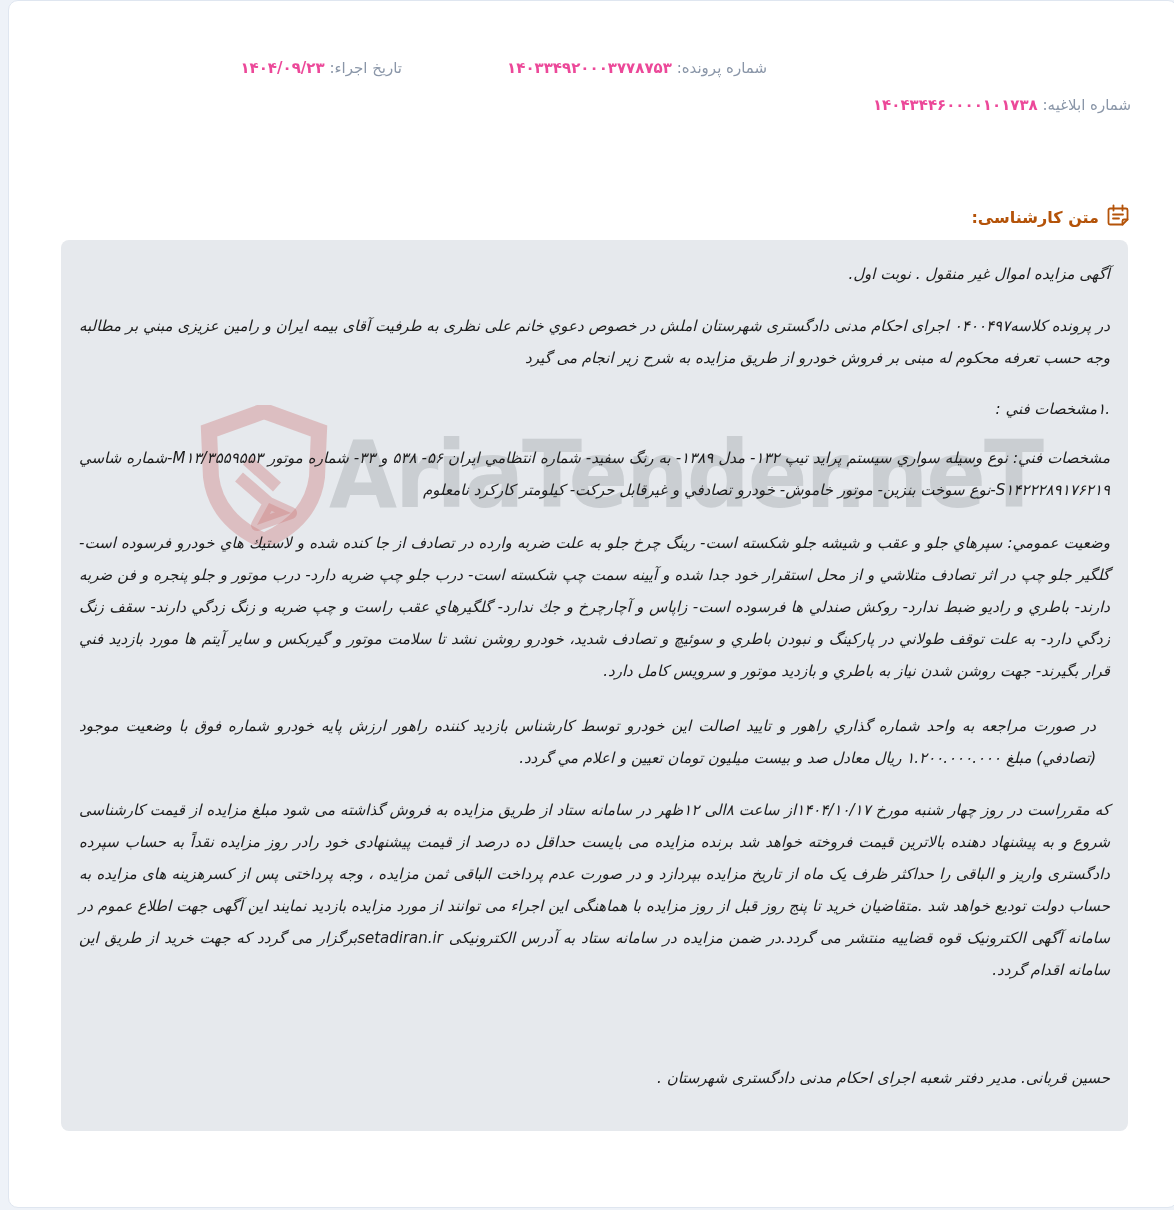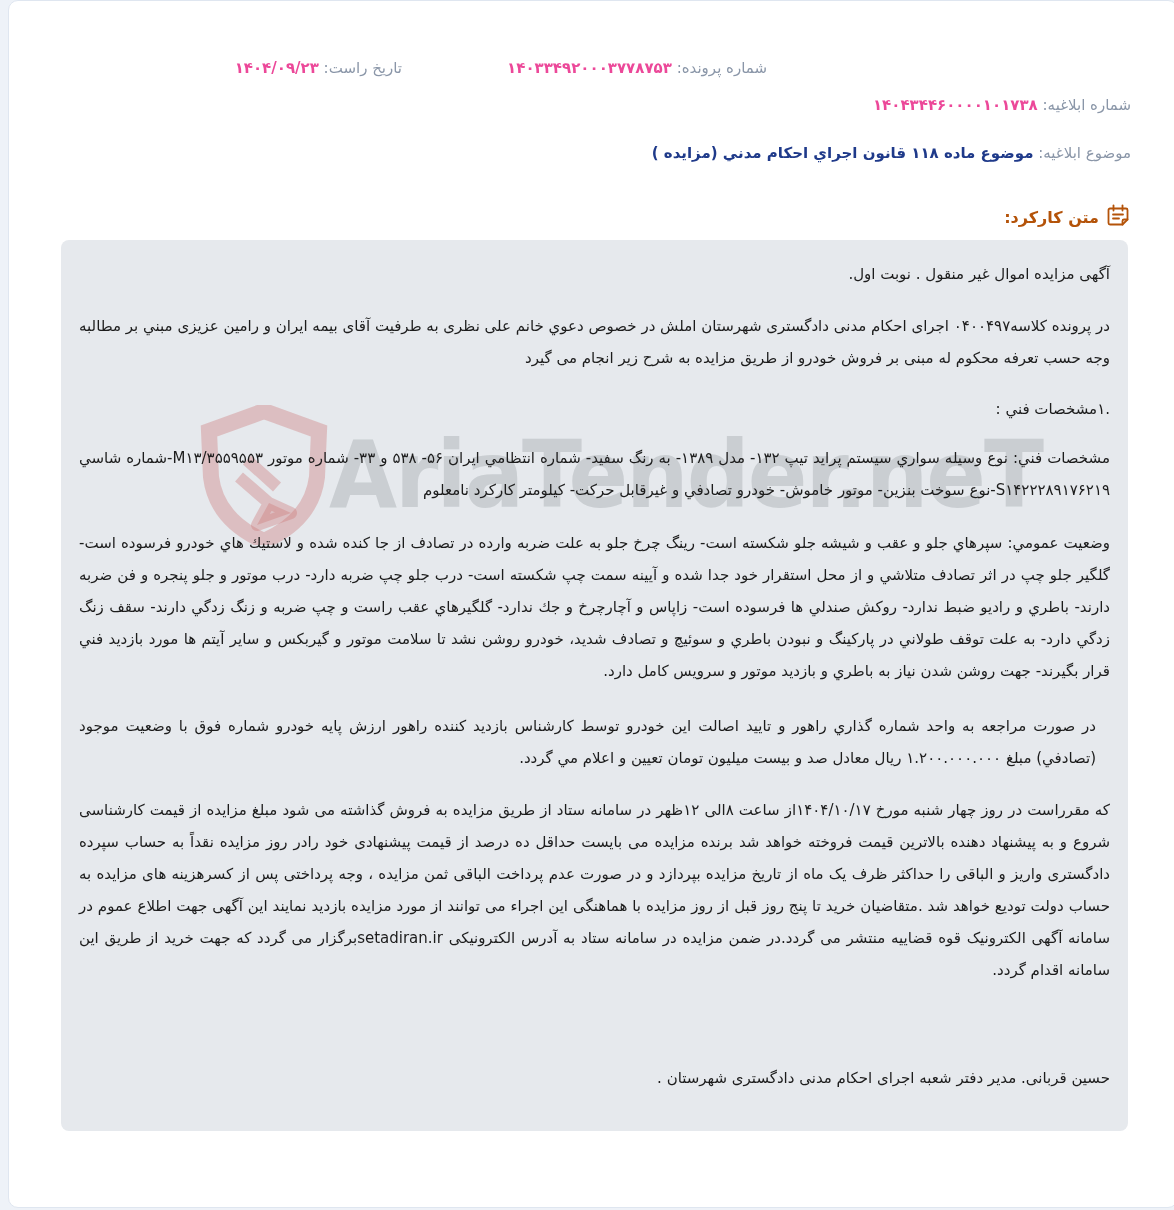--- a/index.html
+++ b/index.html
@@ -99,20 +99,21 @@
       right: 18px;
       left: 18px;
       top: 0;
       color: #1c1c1c;
       font-size: 15px;
       line-height: 32px;
       text-align: justify;
     }
     .content p {
       margin: 0;
+      font-style: italic;
     }
     .p1 { position: absolute; top: 18px; right: 0; left: 0; }
     .p2 { position: absolute; top: 70px; right: 0; left: 0; }
     .p3 { position: absolute; top: 153px; right: 0; left: 0; }
     .p4 { position: absolute; top: 202px; right: 0; left: 0; }
     .p5 { position: absolute; top: 287px; right: 0; left: 0; }
     .p6 { position: absolute; top: 470px; right: 14px; left: 0; }
     .p7 { position: absolute; top: 554px; right: 0; left: 0; }
     .p8 { position: absolute; top: 822px; right: 0; left: 0; }
   </style>
@@ -123,42 +124,38 @@
 
   <div class="meta-item" style="right:46px;margin-top:37px;">
     <span>شماره ابلاغیه:</span>
     <span class="value">۱۴۰۴۳۴۴۶۰۰۰۰۱۰۱۷۳۸</span>
   </div>
   <div class="meta-item" style="right:410px;">
     <span>شماره پرونده:</span>
     <span class="value">۱۴۰۳۳۴۹۲۰۰۰۳۷۷۸۷۵۳</span>
   </div>
   <div class="meta-item" style="right:775px;">
-    <span>تاریخ راست:</span>
+    <span>تاریخ اجراء:</span>
     <span class="value">۱۴۰۴/۰۹/۲۳</span>
   </div>
 
 
-  <div class="meta-row" style="top:143px;">
-    <span>موضوع ابلاغیه:</span>
-    <span class="value">موضوع ماده ۱۱۸ قانون اجراي احكام مدني (مزايده )</span>
-  </div>
 
   <div class="section-title">
     <span>
       <svg viewBox="0 0 26 26" fill="none" stroke="#b45309" stroke-width="1.8" stroke-linecap="round" stroke-linejoin="round">
         <path d="M5 6.5h16a1.5 1.5 0 0 1 1.5 1.5v9.5l-5 5H5A1.5 1.5 0 0 1 3.5 21V8A1.5 1.5 0 0 1 5 6.5z"></path>
         <path d="M17.5 22.5v-3.5a1.5 1.5 0 0 1 1.5-1.5h3.5"></path>
         <line x1="8.5" y1="3.5" x2="8.5" y2="8.5"></line>
         <line x1="17.5" y1="3.5" x2="17.5" y2="8.5"></line>
         <line x1="8" y1="12.5" x2="18" y2="12.5"></line>
         <line x1="8" y1="16.5" x2="14" y2="16.5"></line>
       </svg>
     </span>
-    <span>متن كاركرد:</span>
+    <span>متن کارشناسی:</span>
   </div>
 
   <div class="body-box">
 
     <div class="watermark">
       <svg width="130" height="140" viewBox="0 0 130 140" style="position:absolute;left:0;top:0;">
         <path d="M65 6 L120 26 L118 72 C114 104 92 124 65 136 C38 124 16 104 12 72 L10 26 Z" fill="none" stroke="rgba(205,120,120,0.38)" stroke-width="16"></path>
         <path d="M48 55 L78 82 M40 72 L70 98 M70 98 L58 120 L92 108 Z" fill="rgba(205,120,120,0.38)" stroke="rgba(205,120,120,0.38)" stroke-width="12" stroke-linejoin="round"></path>
       </svg>
       <span class="wm-text">AriaTender.neT</span>

